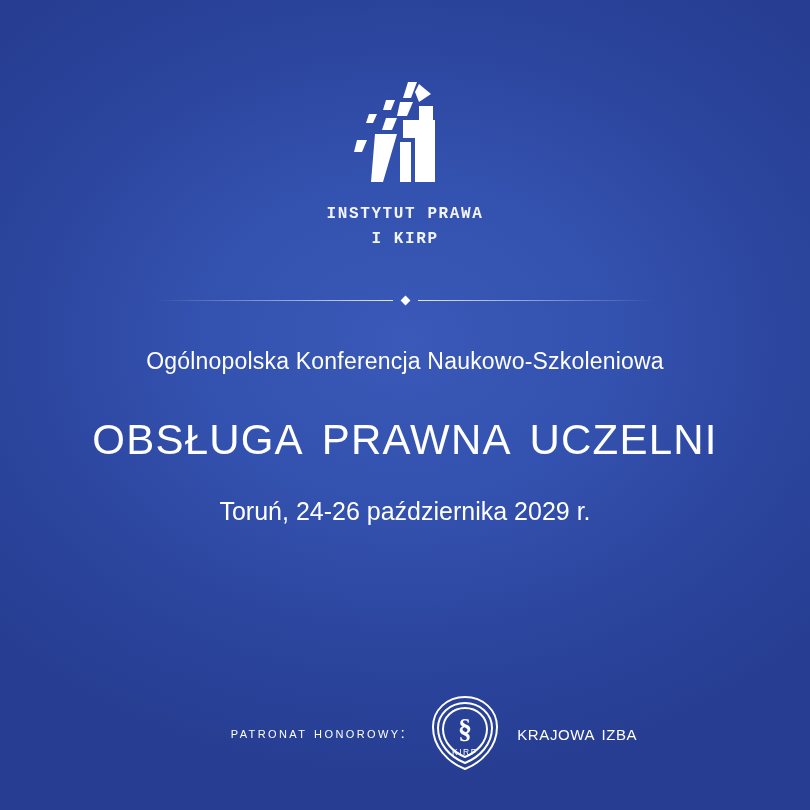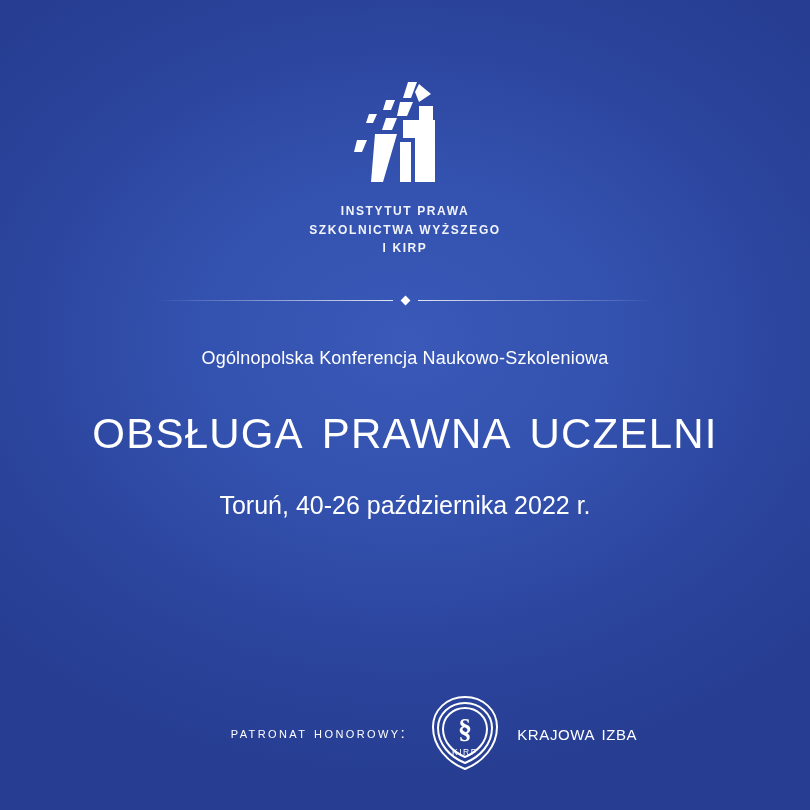--- a/index.html
+++ b/index.html
@@ -32,23 +32,23 @@
     text-align: center;
   }
   .logo-mark {
     width: 120px;
     height: 112px;
     margin: 0 auto;
     display: block;
   }
   .logo-text {
     margin-top: 12px;
-    font-family: Liberation Sans, sans-serif;
+    font-family: Liberation Mono, monospace;
     font-weight: bold;
-    font-size: 12px;
+    font-size: 16px;
     letter-spacing: 1.6px;
     line-height: 1.55;
     color: #f2f4fb;
   }
   .logo-text div { white-space: nowrap; }
 
   
   .divider {
     position: absolute;
     top: 288px;
@@ -81,21 +81,21 @@
 
   
   .titles {
     position: absolute;
     top: 348px;
     left: 0;
     width: 810px;
     text-align: center;
   }
   .kicker {
-    font-size: 18px;
+    font-size: 23px;
     font-weight: 400;
     letter-spacing: 0.2px;
     color: #ffffff;
   }
   .main-title {
     margin-top: 26px;
     font-size: 60px;
     font-weight: 400;
     letter-spacing: 1.2px;
     font-variant: small-caps;
@@ -165,35 +165,34 @@
         <polygon points="41,40 52,40 47,52 37,52"></polygon>
 
         <polygon points="58,42 90,42 90,104 70,104 70,60 58,60"></polygon>
         <polygon points="30,56 52,56 38,104 26,104"></polygon>
         <polygon points="12,62 22,62 17,74 9,74"></polygon>
         <polygon points="55,64 66,64 66,104 55,104"></polygon>
       </g>
     </svg>
     <div class="logo-text">
       <div>INSTYTUT PRAWA</div>
-      <div>SZKOLNICTWA WYŻSZEGO</div>
       <div>I KIRP</div>
     </div>
   </div>
 
   <div class="divider">
     <span class="bar left"></span>
     <span class="diamond"></span>
     <span class="bar right"></span>
   </div>
 
   <div class="titles">
     <div class="kicker">Ogólnopolska Konferencja Naukowo-Szkoleniowa</div>
     <div class="main-title">Obsługa prawna uczelni</div>
-    <div class="place-date">Toruń, 40-26 października 2022 r.</div>
+    <div class="place-date">Toruń, 24-26 października 2029 r.</div>
   </div>
 
   <div class="footer">
     <div class="patron-label">Patronat honorowy:</div>
     <div class="kirp">
       <svg class="kirp-mark" viewBox="0 0 72 78" aria-hidden="true">
         <g fill="none" stroke="#ffffff" stroke-width="2">
           <path d="M36 3 C54 3 68 16 68 33 C68 52 54 68 36 75 C18 68 4 52 4 33 C4 16 18 3 36 3 Z"></path>
           <path d="M36 9 C51 9 63 20 63 34 C63 50 51 63 36 69 C21 63 9 50 9 34 C9 20 21 9 36 9 Z"></path>
           <path d="M36 14 C48 14 58 23 58 35 C58 48 48 58 36 63 C24 58 14 48 14 35 C14 23 24 14 36 14 Z"></path>

